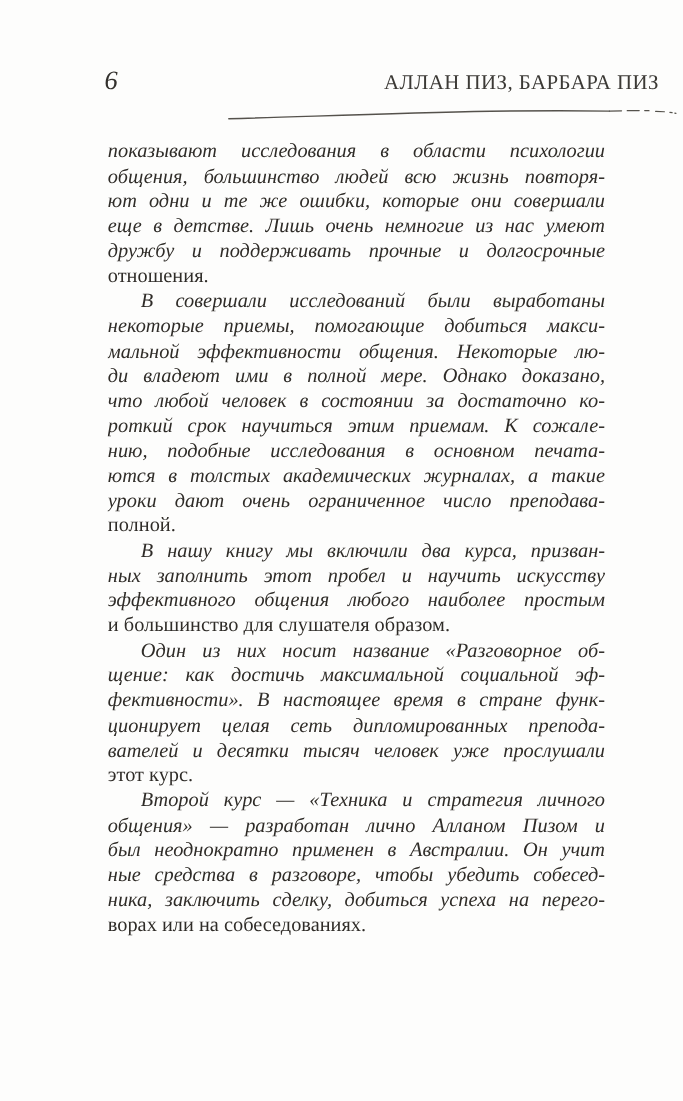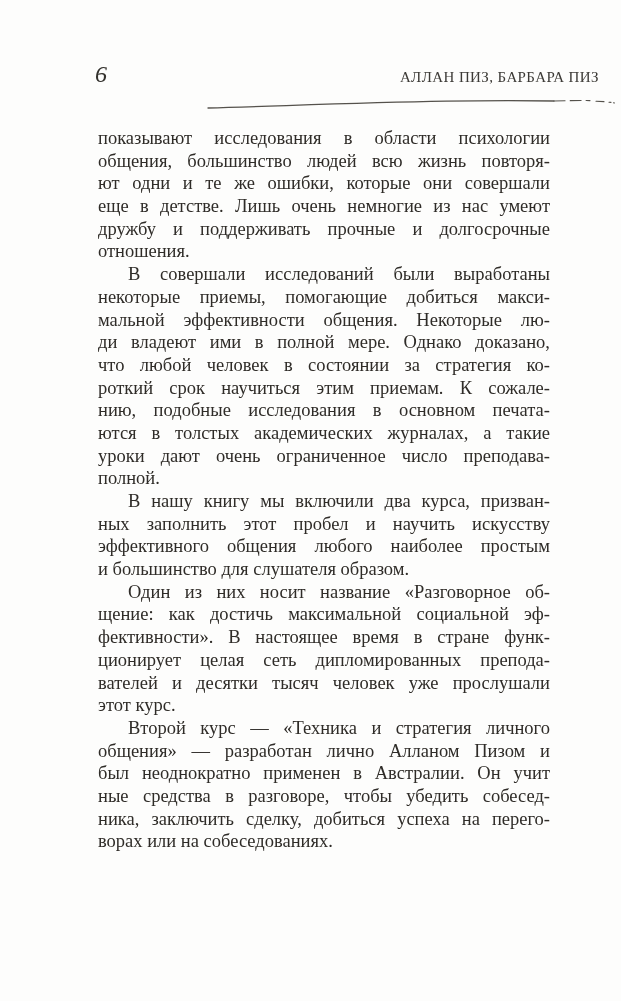--- a/index.html
+++ b/index.html
@@ -25,21 +25,21 @@
     justify-content: space-between;
     align-items: baseline;
   }
   .page-number {
     font-style: italic;
     font-size: 24px;
     color: #33312d;
     line-height: 1;
   }
   .running-title {
-    font-size: 15px;
+    font-size: 19px;
     letter-spacing: 0.4px;
     color: #3c3a36;
     line-height: 1;
   }
   .header-rule {
     position: absolute;
     left: 206px;
     top: 97px;
     width: 410px;
     height: 14px;
@@ -54,20 +54,21 @@
     color: #2f2c28;
   }
   .para { margin: 0; }
   .line {
     overflow: hidden;
     height: 22.7px;
   }
   .line.just {
     text-align: justify;
     text-align-last: justify;
+    font-style: italic;
   }
   .line.last {
     text-align: left;
   }
   .line.indent {
     padding-left: 30px;
   }
 </style>
 </head>
 <body>
@@ -92,21 +93,21 @@
         <div class="line just">ют одни и те же ошибки, которые они совершали</div>
         <div class="line just">еще в детстве. Лишь очень немногие из нас умеют</div>
         <div class="line just">дружбу и поддерживать прочные и долгосрочные</div>
         <div class="line last">отношения.</div>
       </div>
       <div class="para">
         <div class="line just indent">В совершали исследований были выработаны</div>
         <div class="line just">некоторые приемы, помогающие добиться макси-</div>
         <div class="line just">мальной эффективности общения. Некоторые лю-</div>
         <div class="line just">ди владеют ими в полной мере. Однако доказано,</div>
-        <div class="line just">что любой человек в состоянии за стратегия ко-</div>
+        <div class="line just">что любой человек в состоянии за достаточно ко-</div>
         <div class="line just">роткий срок научиться этим приемам. К сожале-</div>
         <div class="line just">нию, подобные исследования в основном печата-</div>
         <div class="line just">ются в толстых академических журналах, а такие</div>
         <div class="line just">уроки дают очень ограниченное число преподава-</div>
         <div class="line last">полной.</div>
       </div>
       <div class="para">
         <div class="line just indent">В нашу книгу мы включили два курса, призван-</div>
         <div class="line just">ных заполнить этот пробел и научить искусству</div>
         <div class="line just">эффективного общения любого наиболее простым</div>

